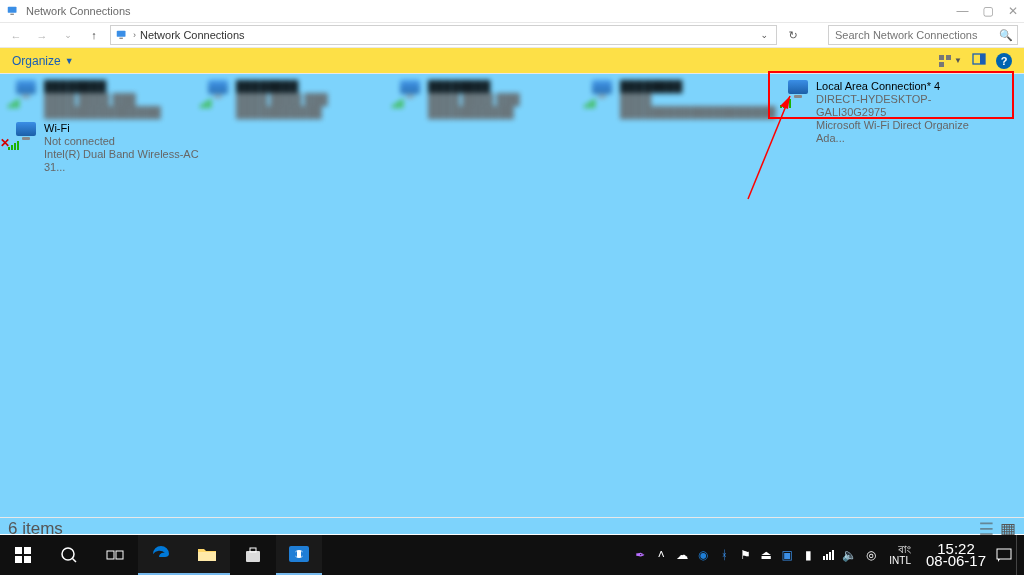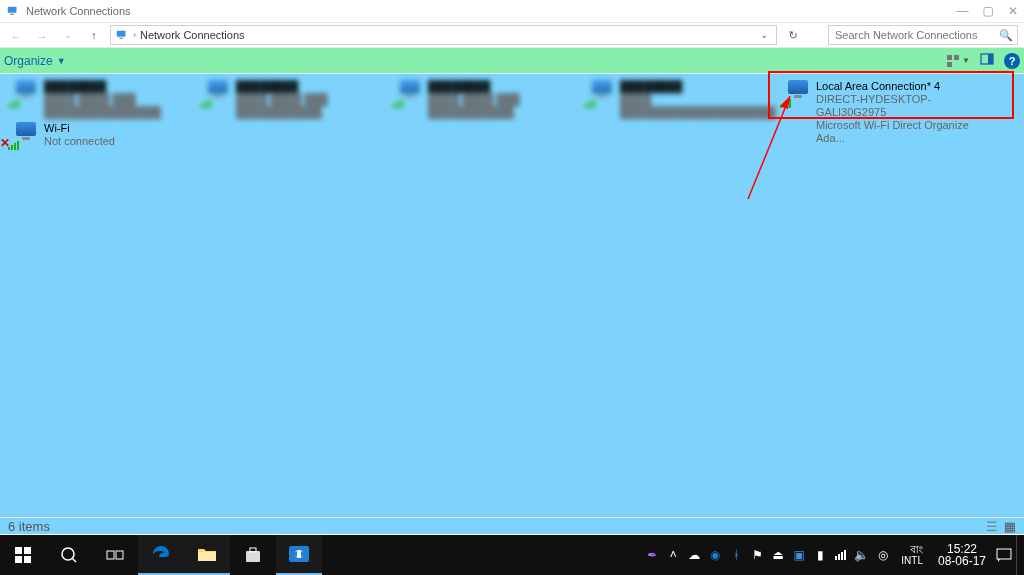--- a/index.html
+++ b/index.html
@@ -15,51 +15,51 @@
 .nav-btn { width: 20px; height: 20px; display: flex; align-items: center; justify-content: center; color: #b0b0b0; }
 .nav-btn.active { color: #404040; }
 .breadcrumb { flex: 1; height: 20px; border: 1px solid #d0d0d0; display: flex; align-items: center; padding: 0 4px; gap: 4px; color: #333; }
 .breadcrumb .chev { color: #6b6b6b; font-size: 9px; }
 .bc-drop { margin-left: auto; color: #555; font-size: 9px; padding-right: 4px; }
 .refresh { width: 20px; height: 20px; display: flex; align-items: center; justify-content: center; color: #555; }
 .searchbox { width: 190px; height: 20px; border: 1px solid #d0d0d0; display: flex; align-items: center; padding: 0 6px; color: #777; position: relative; margin-left: 19px; }
 .searchbox input { border: none; outline: none; font-size: 11px; color: #777; width: 100%; background: transparent; }
 .searchbox .sicon { position: absolute; right: 4px; font-size: 11px; color: #555; }
 
-.cmdbar { height: 26px; display: flex; align-items: center; padding: 0 4px; border-bottom: 1px solid #e8e8e8; font-size: 12px; background: #86efac; }
+.cmdbar { height: 26px; display: flex; align-items: center; padding: 0 12px; border-bottom: 1px solid #e8e8e8; font-size: 12px; background: #fde047; }
 .organize { color: #1a5fb4; display: flex; align-items: center; gap: 4px; }
 .organize .drop { font-size: 9px; }
 .cmd-spacer { flex: 1; }
 .cmd-icons { display: flex; align-items: center; gap: 10px; color: #555; font-size: 13px; }
 .help { width: 16px; height: 16px; border-radius: 50%; background: #0063b1; color: #fff; font-size: 11px; display: flex; align-items: center; justify-content: center; font-weight: bold; }
 
 .content { position: relative; height: 460px; background: #7dd3fc; }
 
 .adapter { position: absolute; display: flex; align-items: flex-start; gap: 6px; width: 190px; font-size: 11px; line-height: 13px; }
 .adapter .aicon { width: 28px; height: 26px; position: relative; flex-shrink: 0; }
 .adapter .ainfo { color: #444; }
 .adapter .ainfo .aname { color: #000; }
 .adapter .ainfo .asub { color: #666; }
 
 .adapter.blurred { filter: blur(2.4px); opacity: 0.85; }
 
 .highlight-box { position: absolute; border: 2px solid #ff0000; pointer-events: none; }
 
 .arrow-svg { position: absolute; pointer-events: none; }
 
-.statusbar { position: absolute; bottom: 40px; left: 0; right: 0; height: 18px; border-top: 1px solid #e8e8e8; font-size: 13px; color: #555; padding: 1px 8px; }
+.statusbar { position: absolute; bottom: 40px; left: 0; right: 0; height: 18px; border-top: 1px solid #e8e8e8; font-size: 17px; color: #555; padding: 1px 8px; }
 
 .taskbar { position: absolute; bottom: 0; left: 0; right: 0; height: 40px; background: #101010; display: flex; align-items: center; color: #fff; }
 .tb-left { display: flex; align-items: center; height: 100%; }
 .tb-btn { width: 46px; height: 100%; display: flex; align-items: center; justify-content: center; font-size: 15px; }
 .tb-btn.active { border-bottom: 2px solid #76b9ed; background: #1a1a1a; }
 .tb-spacer { flex: 1; }
 .tray { display: flex; align-items: center; height: 100%; gap: 3px; padding-right: 2px; }
 .tray-icon { width: 18px; height: 18px; display: flex; align-items: center; justify-content: center; font-size: 12px; }
-.clock { text-align: center; font-size: 12px; line-height: 12px; padding: 0 6px; }
+.clock { text-align: center; font-size: 15px; line-height: 12px; padding: 0 6px; }
 .lang { text-align: right; font-size: 10px; line-height: 11px; padding: 0 6px; }
 .show-desktop { width: 6px; height: 100%; border-left: 1px solid #444; }
 
 
 .mon { position: absolute; top: 0; left: 6px; width: 20px; height: 14px; background: linear-gradient(#3a8ee6,#1b5fa8); border-radius: 2px; }
 .mon::after { content: ""; position: absolute; bottom: -4px; left: 6px; width: 8px; height: 3px; background: #888; border-radius: 1px; }
 .signal { position: absolute; bottom: -2px; left: -2px; display: flex; align-items: flex-end; gap: 1px; }
 .signal span { width: 2px; background: #1db300; }
 .signal span:nth-child(1){height:3px} .signal span:nth-child(2){height:5px} .signal span:nth-child(3){height:7px} .signal span:nth-child(4){height:9px}
 .xmark { position: absolute; bottom: -2px; left: -10px; color: #d40000; font-weight: bold; font-size: 12px; }
@@ -219,20 +219,21 @@
           <span></span>
           <span></span>
           <span></span>
           <span></span>
         </div>
       <div class="xmark">✕</div>
     </div>
     <div class="ainfo">
       <div class="aname">Wi-Fi</div>
       <div class="asub">Not connected</div>
+      <div class="asub">Intel(R) Dual Band Wireless-AC 31...</div>
     </div>
   </div>
 
   <div class="highlight-box" style="top:-3px; left:768px; width:246px; height:48px"></div>
 
   <svg class="arrow-svg" style="top:10px; left:740px" width="70" height="120">
     <line x1="8" y1="115" x2="50" y2="12" stroke="#ff0000" stroke-width="1.5"></line>
     <polygon points="50,12 40,22 48,25" fill="#ff0000"></polygon>
   </svg>
 

